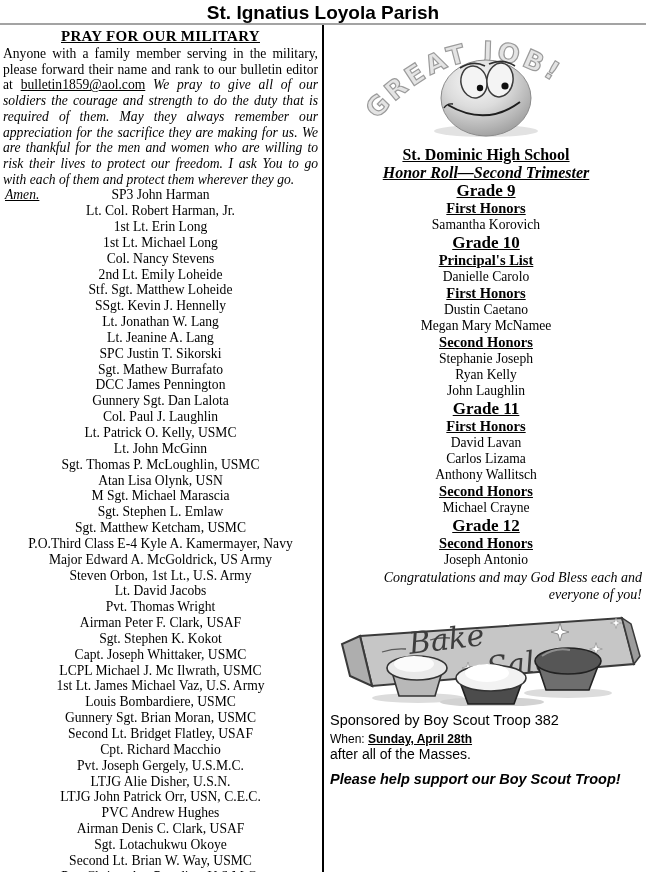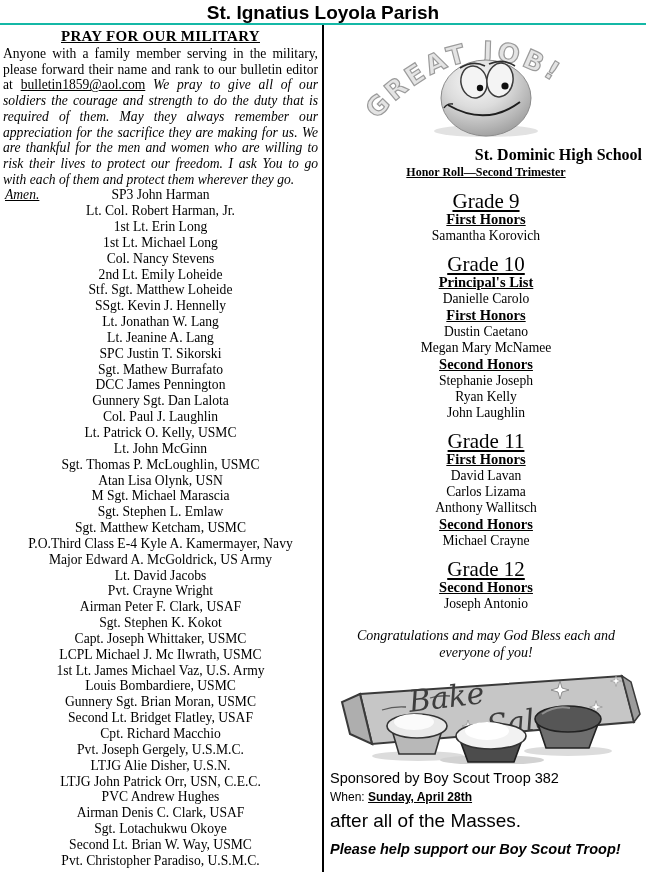--- a/index.html
+++ b/index.html
@@ -3,21 +3,21 @@
 <meta charset="utf-8">
 <style>
   html,body { margin:0; padding:0; }
   body {
     width:646px; height:872px; background:#ffffff; color:#000;
     font-family:"Liberation Serif", serif; overflow:hidden;
   }
   .page { width:646px; height:872px; position:relative; }
 
   
-  .header { border-bottom:2px solid #14b8a6; padding:2px 0 0 0; }
+  .header { border-bottom:2px solid #a3a3a3; padding:2px 0 0 0; }
   .page-title {
     text-align:center; font-family:"Liberation Sans", sans-serif;
     font-weight:bold; font-size:19px; line-height:21px;
   }
 
   
   .columns { display:flex; height:847px; }
   .col-left  { width:348px; border-right:2px solid #000; padding:3px 4px 0 3px; box-sizing:border-box; }
   .col-right { flex:1; padding:1px 4px 0 6px; box-sizing:border-box; }
 
@@ -29,48 +29,48 @@
   .military-intro { font-size:13.6px; line-height:15.7px; text-align:justify; }
   .military-intro .email { text-decoration:underline; }
   .military-intro .ital  { font-style:italic; }
   .names-block { position:relative; text-align:center; font-size:13.6px; }
   .amen { position:absolute; left:2px; top:0; font-style:italic;text-decoration:underline; }
   .mil-name { line-height:15.85px; white-space:nowrap; }
 
   
   .smiley-wrap { text-align:center; margin:1px 0 2px 0; }
   .school-heading {
-    text-align:right; font-weight:bold; font-size:16px;
-    line-height:19px;
+    text-align:center; font-weight:bold; font-size:16px;
+    text-decoration:underline; line-height:19px;
   }
   .honor-roll-heading {
-    text-align:center; font-weight:bold; font-size:12px;
-    text-decoration:underline; line-height:17px;
+    text-align:center; font-weight:bold; font-size:16px;
+    text-decoration:underline; line-height:17px;font-style:italic;
   }
   .honor-roll { text-align:center; }
   .grade-heading {
-    font-size:21px; font-weight:normal; text-decoration:underline;
-    line-height:19px; margin-top:11px;
+    font-size:17px; font-weight:bold; text-decoration:underline;
+    line-height:19px; margin-top:0;
   }
   .section-heading {
     font-size:14.5px; font-weight:bold; text-decoration:underline;
     line-height:17px;
   }
   .hr-name { font-size:13.6px; line-height:16px; }
   .congrats {
     font-style:italic; font-size:14px; line-height:16.5px;
-    margin-top:16px; text-align:center;
+    margin-top:2px; text-align:right;
   }
   .bake-wrap { text-align:center; margin-top:3px; }
 
   .comic { font-family:Liberation Sans, sans-serif; }
   .sponsor-line { font-size:14.5px; margin-top:2px; }
   .when-line { font-size:12px; margin-top:4px; }
   .when-date { font-weight:bold; text-decoration:underline; }
-  .after-line { font-size:19px; margin-top:6px; }
+  .after-line { font-size:14px; margin-top:0; }
   .support-line {
     font-size:14.5px; font-weight:bold; font-style:italic;
     margin-top:6px; line-height:23px;
   }
 </style>
 </head>
 <body>
 
 <div class="page">
 
@@ -106,22 +106,23 @@
           <div class="mil-name">Col. Paul J. Laughlin</div>
           <div class="mil-name">Lt. Patrick O. Kelly, USMC</div>
           <div class="mil-name">Lt. John McGinn</div>
           <div class="mil-name">Sgt. Thomas P. McLoughlin, USMC</div>
           <div class="mil-name">Atan Lisa Olynk,  USN</div>
           <div class="mil-name">M Sgt. Michael Marascia</div>
           <div class="mil-name">Sgt. Stephen L. Emlaw</div>
           <div class="mil-name">Sgt. Matthew Ketcham, USMC</div>
           <div class="mil-name">P.O.Third Class E-4 Kyle A. Kamermayer, Navy</div>
           <div class="mil-name">Major Edward A. McGoldrick, US Army</div>
+          <div class="mil-name">Steven Orbon, 1st Lt., U.S. Army</div>
           <div class="mil-name">Lt. David Jacobs</div>
-          <div class="mil-name">Pvt. Crayne Wright</div>
+          <div class="mil-name">Pvt. Thomas Wright</div>
           <div class="mil-name">Airman Peter F. Clark, USAF</div>
           <div class="mil-name">Sgt. Stephen K. Kokot</div>
           <div class="mil-name">Capt. Joseph Whittaker, USMC</div>
           <div class="mil-name">LCPL Michael J. Mc Ilwrath, USMC</div>
           <div class="mil-name">1st Lt. James Michael Vaz, U.S. Army</div>
           <div class="mil-name">Louis Bombardiere, USMC</div>
           <div class="mil-name">Gunnery Sgt. Brian Moran, USMC</div>
           <div class="mil-name">Second Lt. Bridget Flatley, USAF</div>
           <div class="mil-name">Cpt. Richard Macchio</div>
           <div class="mil-name">Pvt. Joseph Gergely, U.S.M.C.</div>

